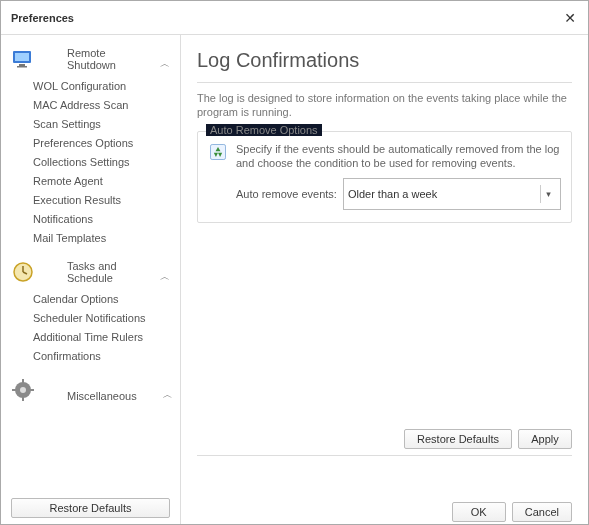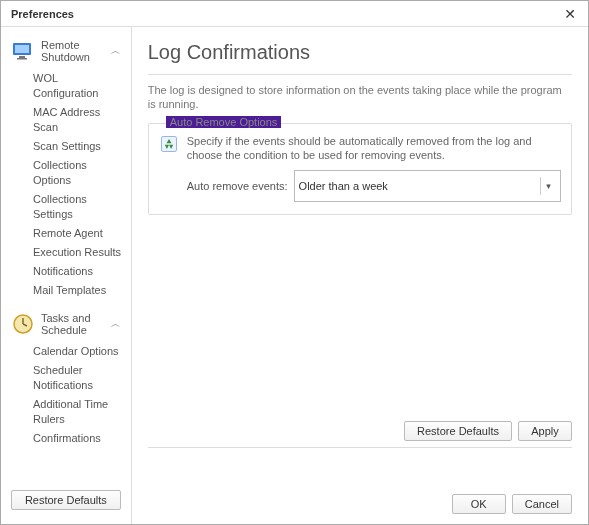--- a/index.html
+++ b/index.html
@@ -8,21 +8,21 @@
     font-family: "Segoe UI", Tahoma, Arial, sans-serif;
     font-size: 11px;
     color: #444;
     background: #fff;
     width: 589px;
     height: 525px;
     border: 1px solid #aaa;
     position: relative;
   }
   .titlebar {
-    height: 26px;
+    height: 34px;
     display:flex;
     align-items:center;
     justify-content: space-between;
     padding: 0 8px 0 10px;
     border-bottom: 1px solid #ddd;
   }
   .titlebar .title {
     font-weight: bold;
     font-size: 11px;
     color: #333;
@@ -44,23 +44,24 @@
     padding: 8px 4px 8px 4px;
     display:flex;
     flex-direction: column;
   }
   .sidebar-scroll {
     flex: 1 1 auto;
     overflow:hidden;
   }
   .section-header {
     display:flex;
-    align-items:center;
+    align-items:flex-end;
     padding: 4px 6px;
     cursor:pointer;
+    gap:26px;
   }
   .section-header .icon {
     width: 24px;
     height: 24px;
     margin-right: 6px;
     flex:0 0 auto;
   }
   .section-header .label {
     flex: 1 1 auto;
     color:#555;
@@ -108,22 +109,22 @@
   .fieldset {
     border:1px solid #ddd;
     border-radius:2px;
     position: relative;
     padding: 10px 10px 12px 10px;
     margin-bottom: 8px;
   }
   .fieldset .legend {
     position:absolute;
     top:-8px;
-    left:17px;
-    background:#4c1d95;
+    left:8px;
+    background:#0f172a;
     padding:0 4px;
     color:#888;
     font-size:11px;
   }
   .fs-row {
     display:flex;
     align-items:flex-start;
   }
   .fs-row .icon {
     width:20px; height:20px;
@@ -211,21 +212,21 @@
               <rect x="6" y="19" width="10" height="1.5" fill="#777"></rect>
             </svg>
         </span>
         <span class="label">Remote Shutdown</span>
         <span class="chev">︿</span>
       </div>
       <div class="section-items">
         <div class="item">WOL Configuration</div>
         <div class="item">MAC Address Scan</div>
         <div class="item">Scan Settings</div>
-        <div class="item">Collections Options</div>
+        <div class="item">Preferences Options</div>
         <div class="item">Collections Settings</div>
         <div class="item">Remote Agent</div>
         <div class="item">Execution Results</div>
         <div class="item">Notifications</div>
         <div class="item">Mail Templates</div>
       </div>
 
       <div class="section-header">
         <span class="icon">
           <svg viewBox="0 0 24 24">

